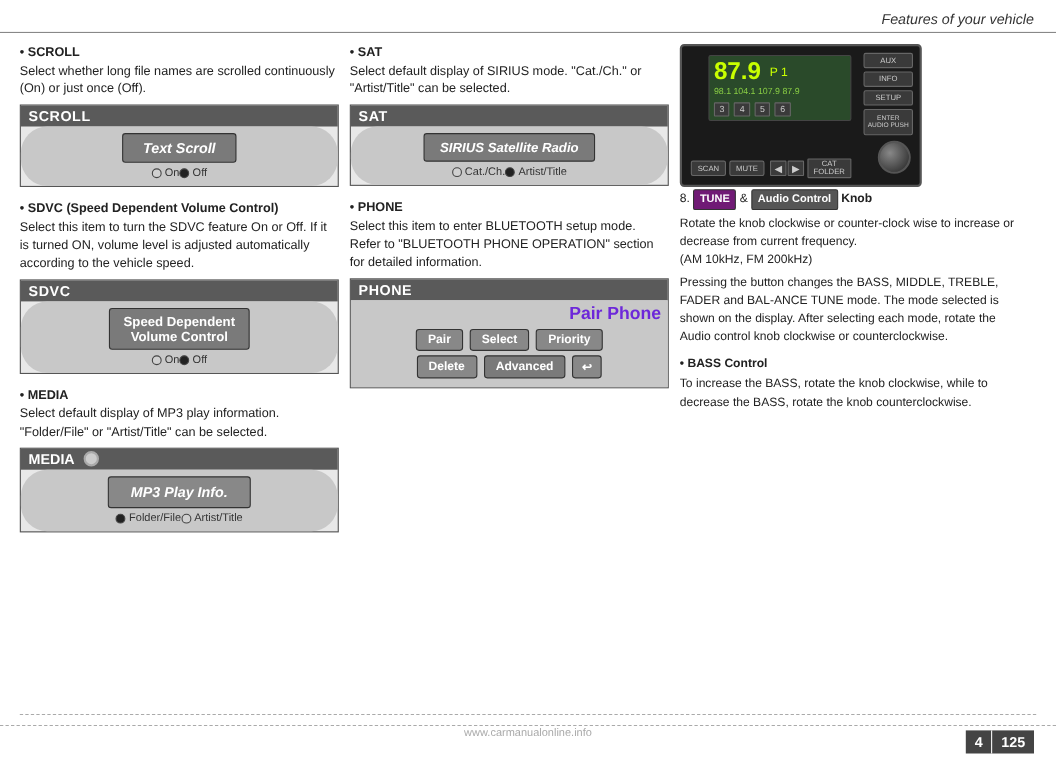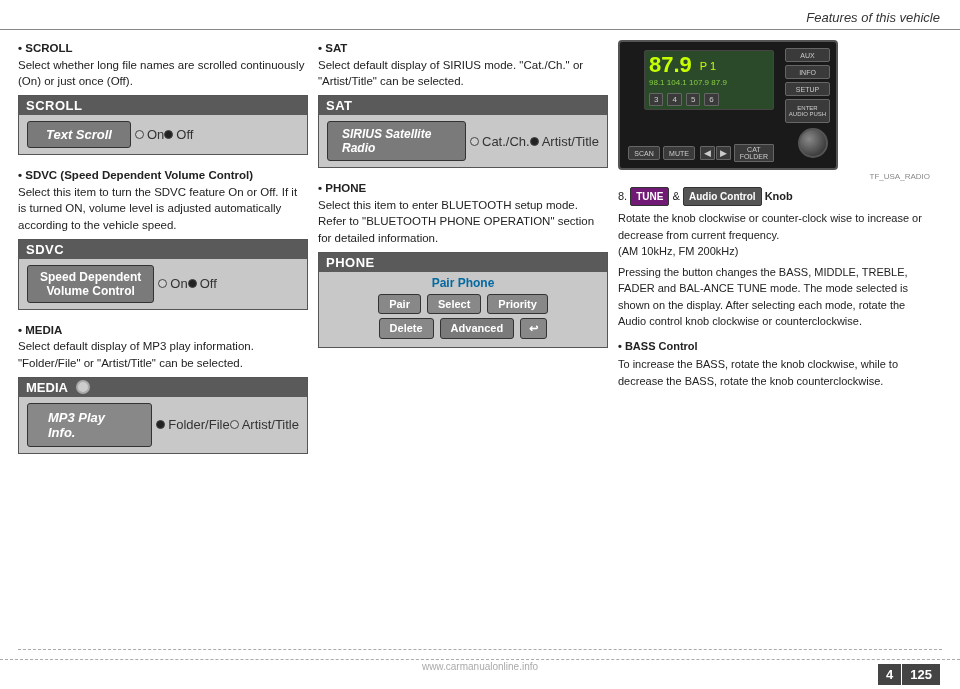--- a/index.html
+++ b/index.html
@@ -73,39 +73,40 @@
       font-weight: bold;
       font-size: 13px;
       padding: 2px 7px;
       letter-spacing: 0.5px;
     }
 
     .ui-panel-body {
       padding: 6px 8px;
       background: #c8c8c8;
       display: flex;
-      flex-direction: row;
+      flex-direction: column;
       align-items: center;
       gap: 4px;
+      border-radius: 24px;
     }
 
     .ui-panel-button {
       background: #7a7a7a;
       color: #fff;
       border: 1.5px solid #333;
       border-radius: 3px;
       padding: 5px 18px;
       font-size: 13px;
       font-weight: bold;
       font-style: italic;
       display: inline-block;
     }
 
     .ui-panel-radio-row {
-      font-size: 13px;
+      font-size: 10px;
       color: #333;
       display: flex;
     }
 
     .radio-option {
       display: flex;
       align-items: center;
       gap: 3px;
     }
 
@@ -179,23 +180,23 @@
       font-style: italic;
     }
 
     
     .phone-panel-body {
       background: #c8c8c8;
       padding: 4px 6px;
     }
 
     .phone-title-row {
-      text-align: center;
-      font-size: 12px;
-      color: #0369a1;
+      text-align: right;
+      font-size: 16px;
+      color: #6d28d9;
       margin-bottom: 4px;
       font-weight: bold;
     }
 
     .phone-buttons-row {
       display: flex;
       gap: 6px;
       justify-content: center;
       margin-bottom: 4px;
     }
@@ -424,21 +425,21 @@
       left: 50%;
       transform: translateX(-50%);
       font-size: 10px;
       color: #aaa;
     }
   </style>
 </head>
 <body>
 
 <div class="header">
-  <span>Features of this vehicle</span>
+  <span>Features of your vehicle</span>
 </div>
 
 <div class="main-content">
 
   <div class="col-left">
 
     <div class="section-text">
       <span class="bullet-label">• SCROLL</span><br>
       <span>Select whether long file names are scrolled continuously (On) or just once (Off).</span>
     </div>
@@ -584,21 +585,20 @@
         <div class="radio-scan-btn">SCAN</div>
         <div class="radio-scan-btn">MUTE</div>
         <div style="display:flex; gap:1px; align-items:center; margin-left:2px;">
           <div style="background:#3a3a3a; color:#ccc; font-size:9px; padding:1px 3px; border:1px solid #666; border-radius:1px;">◀</div>
           <div style="background:#3a3a3a; color:#ccc; font-size:9px; padding:1px 3px; border:1px solid #666; border-radius:1px;">▶</div>
         </div>
         <div style="background:#3a3a3a; color:#ccc; font-size:7px; padding:1px 4px; border:1px solid #666; border-radius:1px; width:40px; text-align:center;">CAT FOLDER</div>
       </div>
       <div class="radio-knob"></div>
     </div>
-    <div class="radio-label">TF_USA_RADIO</div>
 
     <div class="right-text">
       <div style="margin-bottom:4px;">
         <span>8.</span>
         <span class="tune-badge">TUNE</span>
         <span> &amp; </span>
         <span class="audio-badge">Audio Control</span>
         <strong>Knob</strong>
       </div>
       <div style="margin-bottom:4px;">

